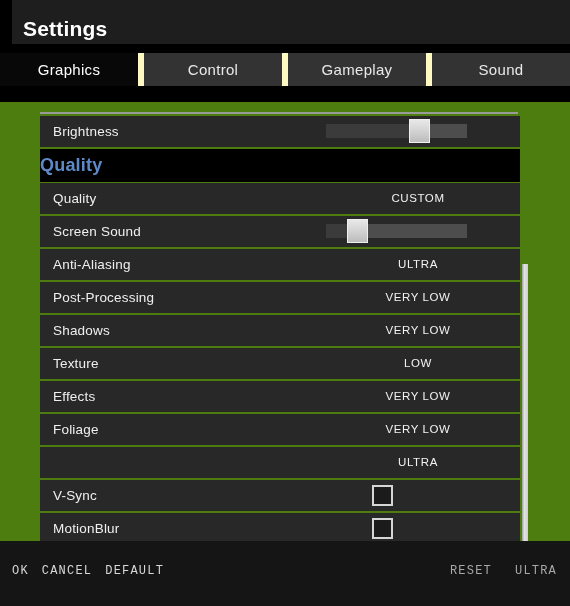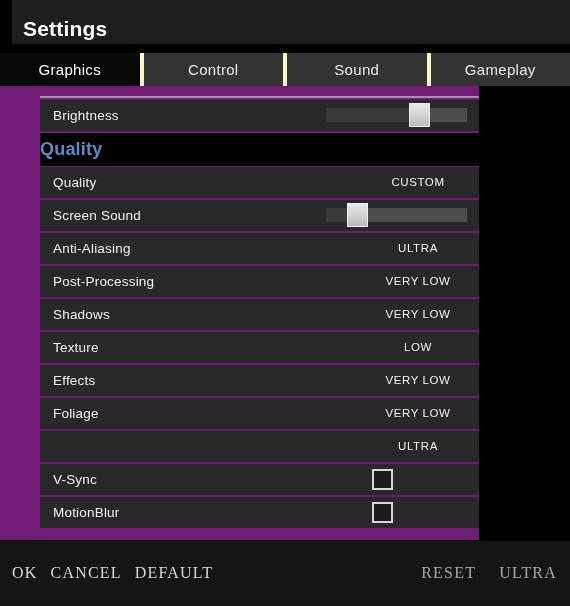--- a/index.html
+++ b/index.html
@@ -48,43 +48,43 @@
     left: 0; top: 53px;
     width: 570px;
     height: 33px;
     display: flex;
     background: #000000;
   }
   .tab {
     flex: 1 1 0;
     height: 33px;
     background: #333333;
-    border-right: 4px solid #fef9c3;
+    border-right: 6px solid #fef9c3;
     color: #e9e9e9;
     font-size: 15px;
     display: flex;
     align-items: center;
     justify-content: center;
     box-sizing: border-box;
     letter-spacing: 0.3px;
   }
   .tab:last-child { border-right: none; }
   .tab.active {
     background: #080808;
     color: #ffffff;
   }
 
   
   .panel {
     position: absolute;
     left: 0;
-    top: 86px;
-    width: 479px;
+    top: 102px;
+    width: 570px;
     height: 454px;
-    background: #701a75;
+    background: #4d7c0f;
     overflow: hidden;
   }
   .panel-topline {
     position: absolute;
     left: 40px;
     top: 10px;
     width: 478px;
     height: 2px;
     background: #9a9a9a;
   }
@@ -222,22 +222,22 @@
     gap: 13px;
   }
   .btn-group-right {
     position: absolute;
     right: 13px;
     top: 23px;
     display: flex;
     gap: 23px;
   }
   .btn {
-    font-family: Liberation Serif, serif;
-    font-size: 16px;
+    font-family: Liberation Mono, monospace;
+    font-size: 12px;
     letter-spacing: 1.2px;
     color: #d8d8d8;
   }
   .btn.dim { color: #a8a8a8; }
 </style>
 </head>
 <body>
 
 <div id="app">
 
@@ -246,24 +246,24 @@
   </div>
 
   <div class="tabbar" id="tabbar">
       <div class="tab active">
         <span>Graphics</span>
       </div>
       <div class="tab">
         <span>Control</span>
       </div>
       <div class="tab">
+        <span>Gameplay</span>
+      </div>
+      <div class="tab">
         <span>Sound</span>
-      </div>
-      <div class="tab">
-        <span>Gameplay</span>
       </div>
     </div>
 
   <div class="panel">
     <div class="panel-topline"></div>
     <div class="rows" id="rows">
         <div class="row">
           <div class="row-label">Brightness</div>
           <div class="slider">
             <div class="slider-fill" style="width: 66%;"></div>

